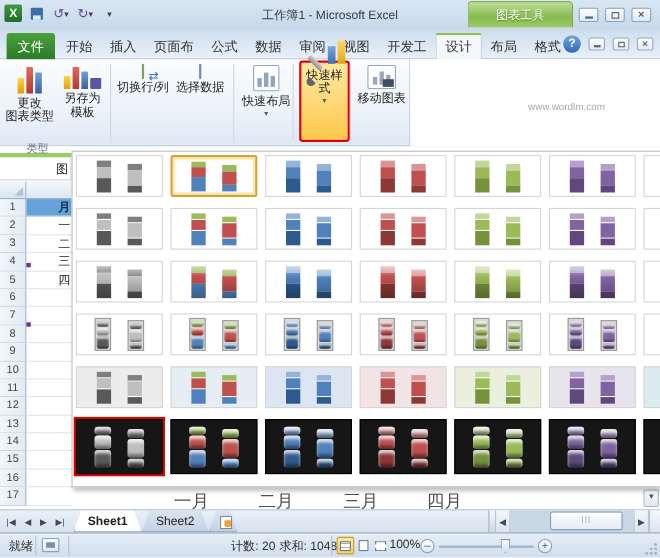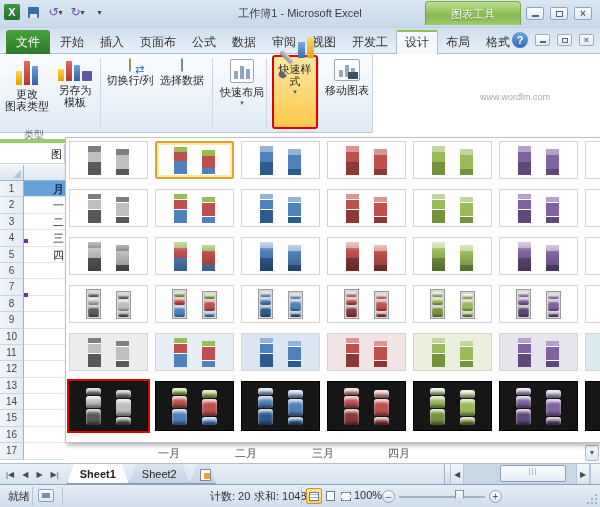--- a/index.html
+++ b/index.html
@@ -145,21 +145,21 @@
   .v-tinted .seg { border-bottom:1px solid #fff; }
   .v-tinted .seg:last-child { border-bottom:none; }
   .v-dark .gcell { height:50px; background:#161616; border-color:#000; padding:5px 0; }
   .v-dark .bar { width:15px; }
   .v-dark .seg { border-radius:3px; margin-top:1px;
         box-shadow:inset 0 3px 3px rgba(255,255,255,.8), inset 0 -3px 3px rgba(0,0,0,.45); }
   .v-dark { margin-bottom:0; }
 
   
   .months { position:absolute; left:65px; top:443px; width:535px; height:20px; background:#fff; }
-  .month { position:absolute; top:3px; font-size:11px; color:#4f4f4f; }
+  .month { position:absolute; top:3px; font-size:16px; color:#4f4f4f; }
   .vscroll-btn { position:absolute; left:520px; top:2px; width:14px; height:16px;
                  border:1px solid #aab8c8; border-radius:2px; background:linear-gradient(#fafcfe,#dde7f1);
                  text-align:center; line-height:14px; font-size:7px; color:#4a5a6a; }
 
   
   .sheetbar { position:absolute; left:0; top:463px; width:600px; height:21px;
               background:linear-gradient(#e9f0f8,#d5e2ef); border-top:1px solid #aebfd3; display:flex; align-items:stretch; }
   .navbtns { display:flex; align-items:center; gap:8px; padding:0 8px 0 6px; font-size:8px; color:#3c4c5c; }
   .stab { position:relative; padding:0 12px; line-height:20px; font-size:11px; color:#1f1f1f;
           background:linear-gradient(#dbe5f0,#c3d2e4); border:1px solid #8ba0b8; border-top:none;

